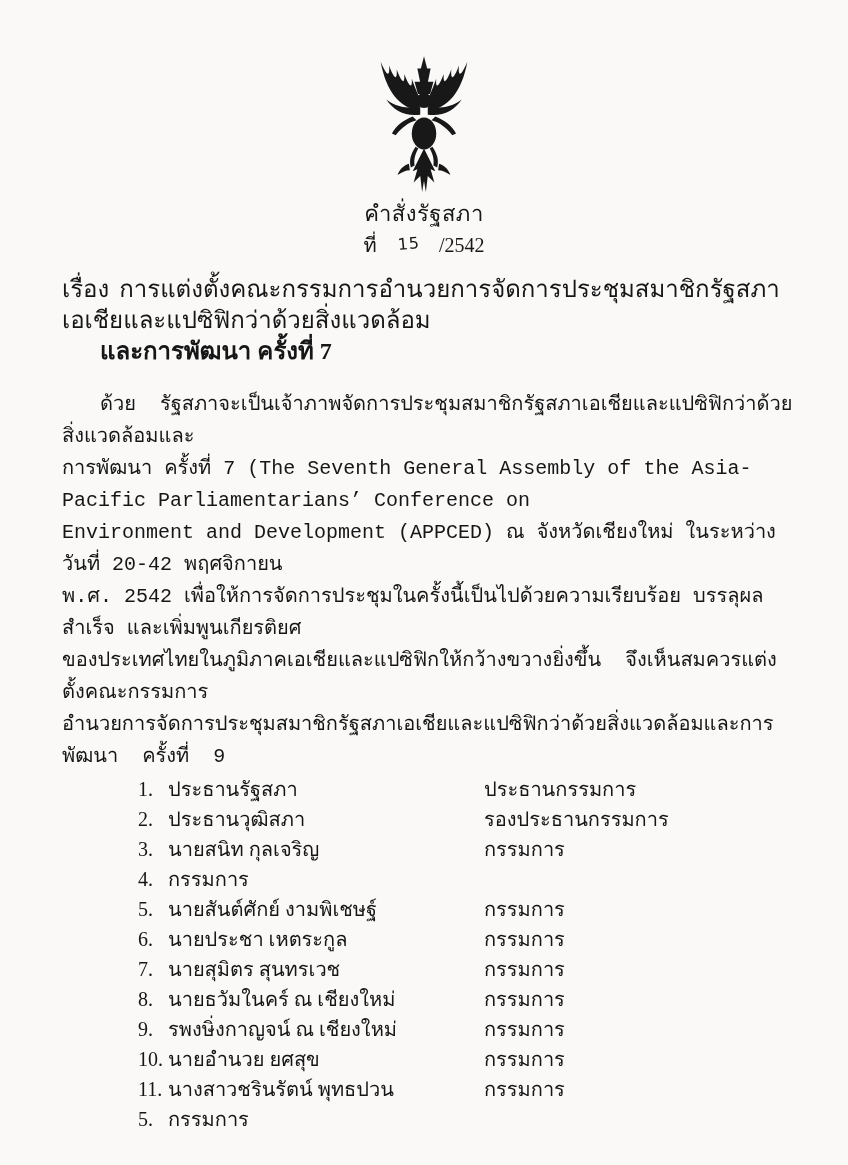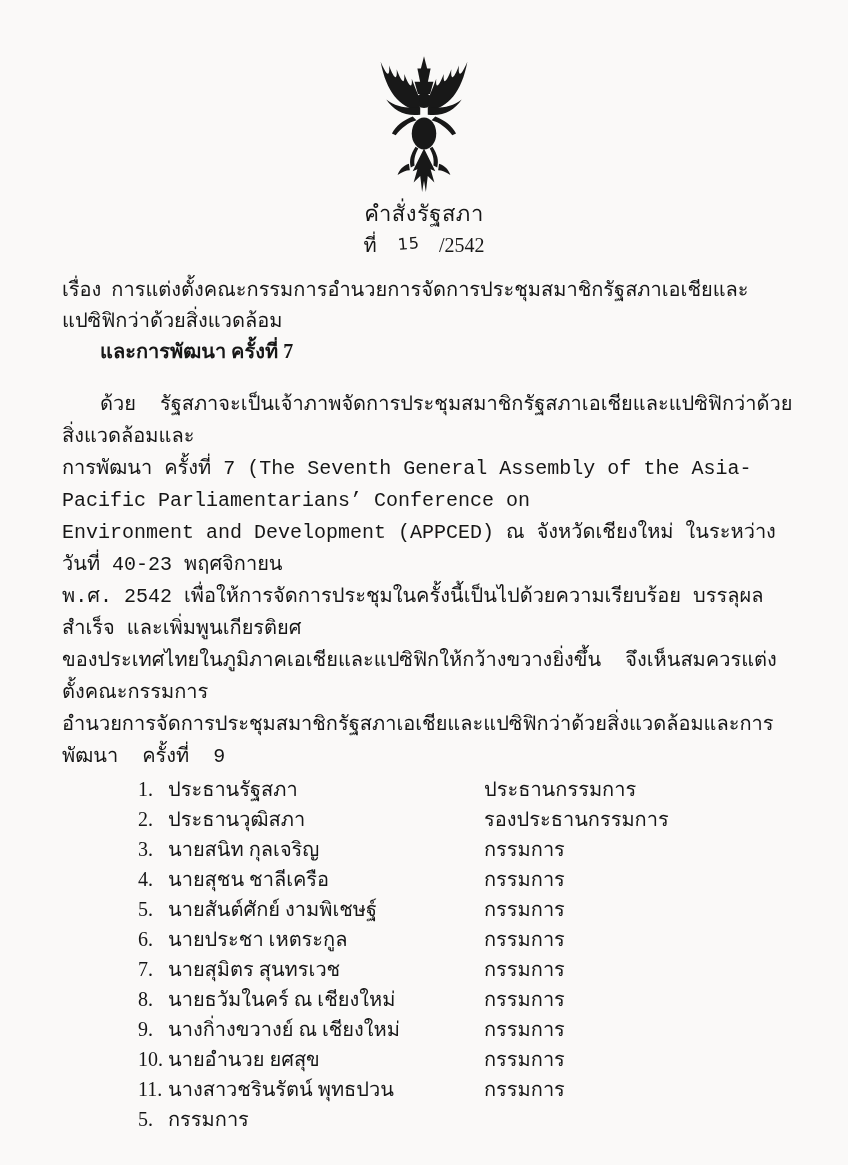--- a/index.html
+++ b/index.html
@@ -36,21 +36,21 @@
   .doc-number .hand{
     display:inline-block;
     font-family:"DejaVu Sans",sans-serif;
     font-size:16px;
     transform:rotate(-5deg) translateY(-3px);
     margin:0 14px 0 16px;
     letter-spacing:1px;
   }
   .subject{
     margin:12px 56px 0 62px;
-    font-size:20px;
+    font-size:24px;
     line-height:31px;
   }
   .subject .lbl{margin-right:10px;}
   .subject .line2{margin-left:38px;font-weight:bold;}
   .body-block{
     margin:22px 52px 0 62px;
     font-size:20px;
     line-height:32px;
   }
   .body-line{white-space:pre-wrap;font-family:Liberation Mono, monospace;}
@@ -106,21 +106,21 @@
   <div class="subject">
     <div>
       <span class="lbl">เรื่อง</span><span>การแต่งตั้งคณะกรรมการอำนวยการจัดการประชุมสมาชิกรัฐสภาเอเชียและแปซิฟิกว่าด้วยสิ่งแวดล้อม</span>
     </div>
     <div class="line2">และการพัฒนา ครั้งที่ 7</div>
   </div>
 
   <div class="body-block" id="body-lines">
       <div class="body-line indent">ด้วย  รัฐสภาจะเป็นเจ้าภาพจัดการประชุมสมาชิกรัฐสภาเอเชียและแปซิฟิกว่าด้วยสิ่งแวดล้อมและ</div>
       <div class="body-line">การพัฒนา ครั้งที่ 7 (The Seventh General Assembly of the Asia-Pacific Parliamentarians’ Conference on</div>
-      <div class="body-line">Environment and Development (APPCED) ณ จังหวัดเชียงใหม่ ในระหว่างวันที่ 40-23 พฤศจิกายน</div>
+      <div class="body-line">Environment and Development (APPCED) ณ จังหวัดเชียงใหม่ ในระหว่างวันที่ 20-42 พฤศจิกายน</div>
       <div class="body-line">พ.ศ. 2542 เพื่อให้การจัดการประชุมในครั้งนี้เป็นไปด้วยความเรียบร้อย บรรลุผลสำเร็จ และเพิ่มพูนเกียรติยศ</div>
       <div class="body-line">ของประเทศไทยในภูมิภาคเอเชียและแปซิฟิกให้กว้างขวางยิ่งขึ้น  จึงเห็นสมควรแต่งตั้งคณะกรรมการ</div>
       <div class="body-line">อำนวยการจัดการประชุมสมาชิกรัฐสภาเอเชียและแปซิฟิกว่าด้วยสิ่งแวดล้อมและการพัฒนา  ครั้งที่  9</div>
     </div>
 
   <div class="committee" id="committee-list">
       <div class="committee-row">
         <span class="c-no">1.</span>
         <span class="c-name">ประธานรัฐสภา</span>
         <span class="c-role">ประธานกรรมการ</span>
@@ -130,21 +130,20 @@
         <span class="c-name">ประธานวุฒิสภา</span>
         <span class="c-role">รองประธานกรรมการ</span>
       </div>
       <div class="committee-row">
         <span class="c-no">3.</span>
         <span class="c-name">นายสนิท กุลเจริญ</span>
         <span class="c-role">กรรมการ</span>
       </div>
       <div class="committee-row">
         <span class="c-no">4.</span>
-        <span class="c-name">นายสุชน ชาลีเครือ</span>
         <span class="c-role">กรรมการ</span>
       </div>
       <div class="committee-row">
         <span class="c-no">5.</span>
         <span class="c-name">นายสันต์ศักย์ งามพิเชษฐ์</span>
         <span class="c-role">กรรมการ</span>
       </div>
       <div class="committee-row">
         <span class="c-no">6.</span>
         <span class="c-name">นายประชา เหตระกูล</span>
@@ -155,21 +154,21 @@
         <span class="c-name">นายสุมิตร สุนทรเวช</span>
         <span class="c-role">กรรมการ</span>
       </div>
       <div class="committee-row">
         <span class="c-no">8.</span>
         <span class="c-name">นายธวัมในคร์ ณ เชียงใหม่</span>
         <span class="c-role">กรรมการ</span>
       </div>
       <div class="committee-row">
         <span class="c-no">9.</span>
-        <span class="c-name">นางกิ่างขวางย์ ณ เชียงใหม่</span>
+        <span class="c-name">รพงษิ่งกาญจน์ ณ เชียงใหม่</span>
         <span class="c-role">กรรมการ</span>
       </div>
       <div class="committee-row">
         <span class="c-no">10.</span>
         <span class="c-name">นายอำนวย ยศสุข</span>
         <span class="c-role">กรรมการ</span>
       </div>
       <div class="committee-row">
         <span class="c-no">11.</span>
         <span class="c-name">นางสาวชรินรัตน์ พุทธปวน</span>

